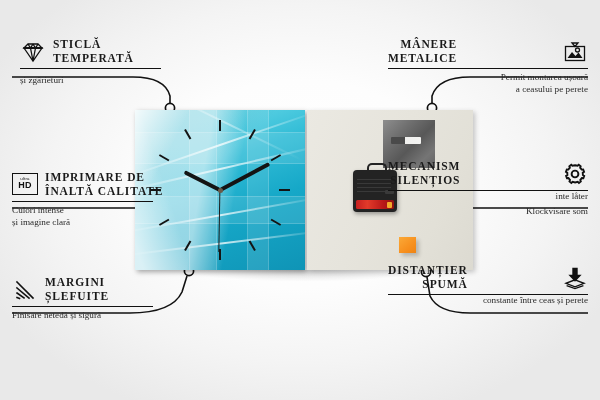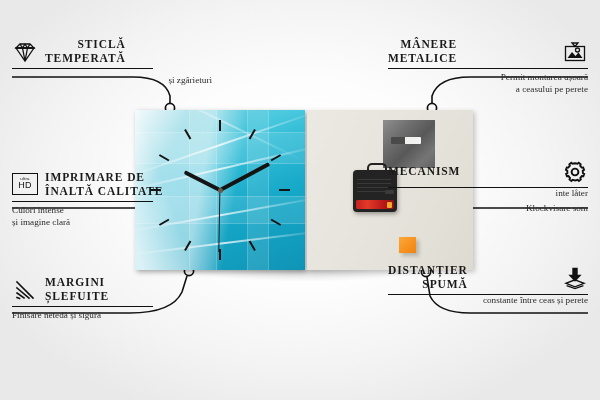--- a/index.html
+++ b/index.html
@@ -31,21 +31,21 @@
   .fdesc.r{text-align:right;}
   .ico{width:26px;height:24px;flex:0 0 26px;display:block;}
   .ico svg{display:block;width:26px;height:24px;}
   
   .hdbadge{
     width:26px;height:22px;border:1.5px solid #111;box-sizing:border-box;
     display:flex;flex-direction:column;align-items:center;justify-content:center;
     font-family:"Liberation Sans", sans-serif;color:#111;line-height:1;
   }
   .hdbadge .u{font-size:4.4px;letter-spacing:.2px;margin-bottom:.5px;}
-  .hdbadge .h{font-size:9px;font-weight:normal;letter-spacing:.3px;}
+  .hdbadge .h{font-size:9px;font-weight:bold;letter-spacing:.3px;}
   
   #product{position:absolute;left:135px;top:110px;width:338px;height:160px;}
   #clockpanel{
     position:absolute;left:0;top:0;width:170px;height:160px;overflow:hidden;
     box-shadow:2px 2px 5px rgba(0,0,0,.35);
   }
   .featherbg{position:absolute;inset:0;
     background:
       linear-gradient(118deg, rgba(255,255,255,.85) 0%, rgba(255,255,255,0) 22%),
       linear-gradient(72deg, rgba(255,255,255,.65) 4%, rgba(255,255,255,0) 26%),
@@ -191,21 +191,21 @@
         <div id="battery">
           <div id="batterytip"></div>
         </div>
       </div>
       <div id="foam"></div>
     </div>
 
     <div id="panelshadow"></div>
   </div>
 
-  <div class="feature" style="left:12px;top:38px;width:200px;text-align:right;">
+  <div class="feature" style="left:20px;top:38px;width:200px;">
     <div class="ftop">
       <span class="ico">
         <svg viewBox="0 0 26 24">
             <g fill="none" stroke="#111" stroke-width="1.3">
           <path d="M4 8 L13 21 L22 8 Z"></path>
               <path d="M4 8 L8 4 L18 4 L22 8 Z"></path>
           <path d="M8 4 L10.5 8 L13 4"></path>
               <path d="M13 4 L15.5 8 L18 4"></path>
           <path d="M4 8 H22"></path>
               <path d="M10.5 8 L13 21 L15.5 8"></path>
@@ -279,20 +279,21 @@
     </div>
     <div class="rule" style="width:200px;margin-left:0;"></div>
     <div class="fdesc r">Permit montarea ușoară</div>
     <div class="fdesc r" style="margin-top:0;">a ceasului pe perete</div>
   </div>
 
   <div class="feature" style="left:388px;top:160px;width:200px;">
     <div class="ftop right">
       <div>
         <div class="ftitle r">MECANISM</div>
+        <div class="ftitle r">SILENȚIOS</div>
       </div>
       <span class="ico">
         <svg viewBox="0 0 26 24">
             <g fill="none" stroke="#111" stroke-width="1.9">
           <path d="M13 3.2 l2.6 .55 1.15 -1.0 1.9 1.5 -.5 1.45 1.55 1.9 1.5 -.15 .85 2.3 -1.3 .85 .15 2.45 1.3 .85 -.85 2.3 -1.5 -.15 -1.55 1.9 .5 1.45 -1.9 1.5 -1.15 -1.0 -2.6 .55 -2.6 -.55 -1.15 1.0 -1.9 -1.5 .5 -1.45 -1.55 -1.9 -1.5 .15 -.85 -2.3 1.3 -.85 -.15 -2.45 -1.3 -.85 .85 -2.3 1.5 .15 1.55 -1.9 -.5 -1.45 1.9 -1.5 1.15 1.0 Z"></path>
           <circle cx="13" cy="12" r="3.4"></circle>
         </g>
           </svg>
       </span>
     </div>

